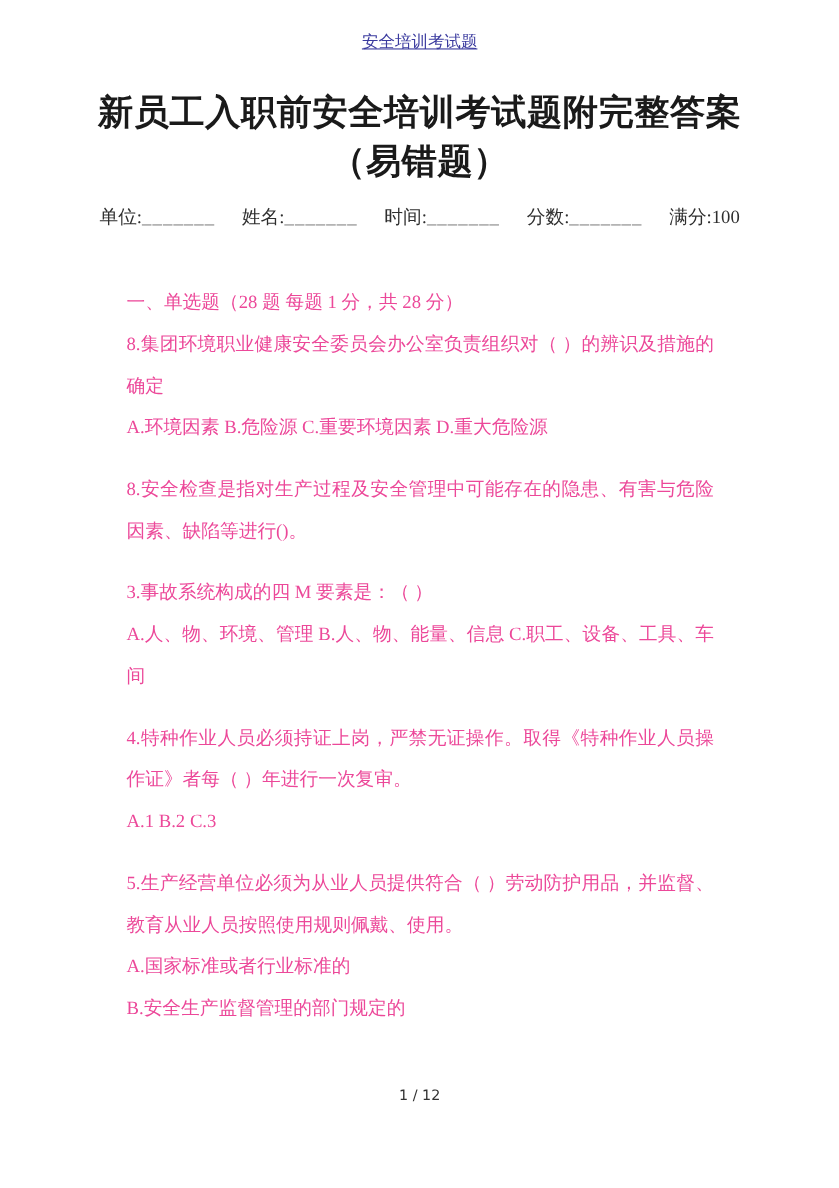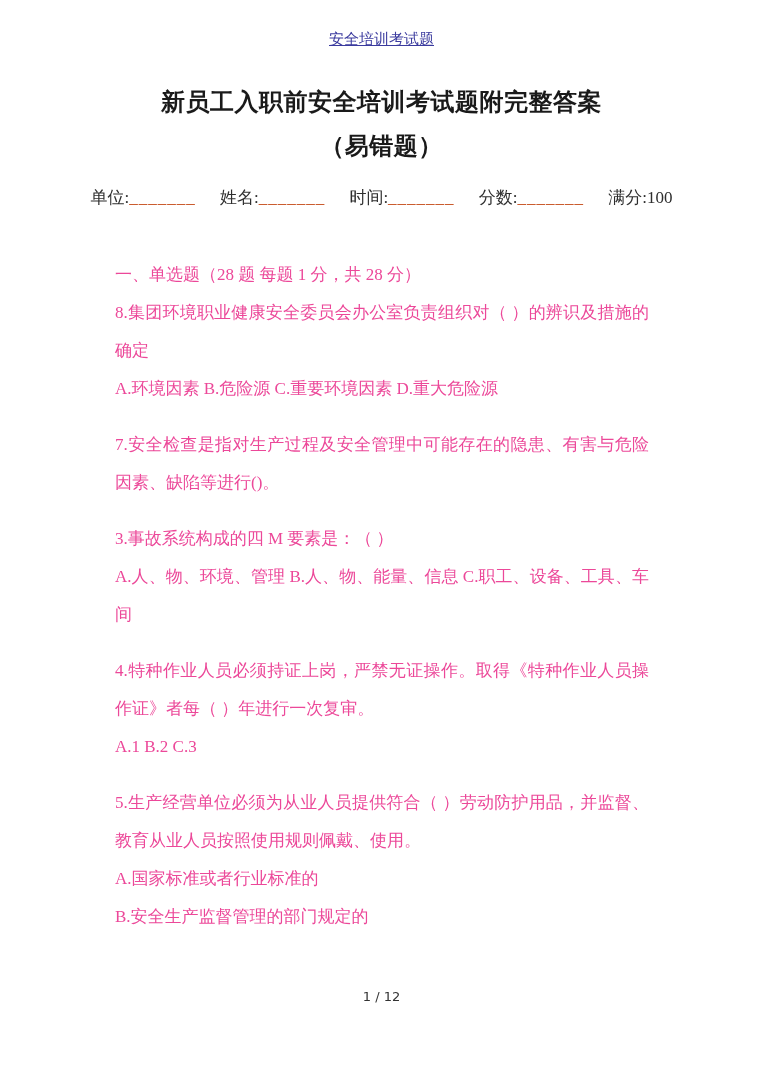--- a/index.html
+++ b/index.html
@@ -23,40 +23,40 @@
     line-height: 22px;
   }
   .header-link {
     color: #3a3a9e;
     text-decoration: underline;
     cursor: pointer;
   }
   .title {
     margin-top: 30px;
     text-align: center;
-    font-size: 24px;
+    font-size: 32px;
     font-weight: bold;
     line-height: 44px;
     color: #1a1a1a;
     letter-spacing: 0.5px;
   }
   .info-line {
     margin-top: 18px;
     text-align: center;
     font-size: 17px;
     line-height: 24px;
     color: #2e2e2e;
     white-space: nowrap;
   }
   .info-line .seg {
     margin: 0 10px;
   }
   .info-line .blank {
     letter-spacing: 1px;
-    color: #c2410c;
+    color: #737373;
   }
   .doc-body {
     margin: 46px 114px 0 115px;
     font-size: 17px;
     line-height: 38px;
     color: #ec4899;
   }
   .doc-body p {
     margin: 0;
     text-align: justify;
@@ -103,21 +103,21 @@
   <div class="doc-body">
 
     <p class="section-heading">一、单选题（28 题 每题 1 分，共 28 分）</p>
 
     <div class="question q-first">
       <p>8.集团环境职业健康安全委员会办公室负责组织对（ ）的辨识及措施的确定</p>
       <p>A.环境因素 B.危险源 C.重要环境因素 D.重大危险源</p>
     </div>
 
     <div class="question">
-      <p>7.安全检查是指对生产过程及安全管理中可能存在的隐患、有害与危险因素、缺陷等进行()。</p>
+      <p>8.安全检查是指对生产过程及安全管理中可能存在的隐患、有害与危险因素、缺陷等进行()。</p>
     </div>
 
     <div class="question">
       <p>3.事故系统构成的四 M 要素是：（ ）</p>
       <p>A.人、物、环境、管理 B.人、物、能量、信息 C.职工、设备、工具、车间</p>
     </div>
 
     <div class="question">
       <p>4.特种作业人员必须持证上岗，严禁无证操作。取得《特种作业人员操作证》者每（ ）年进行一次复审。</p>
       <p>A.1 B.2 C.3</p>

